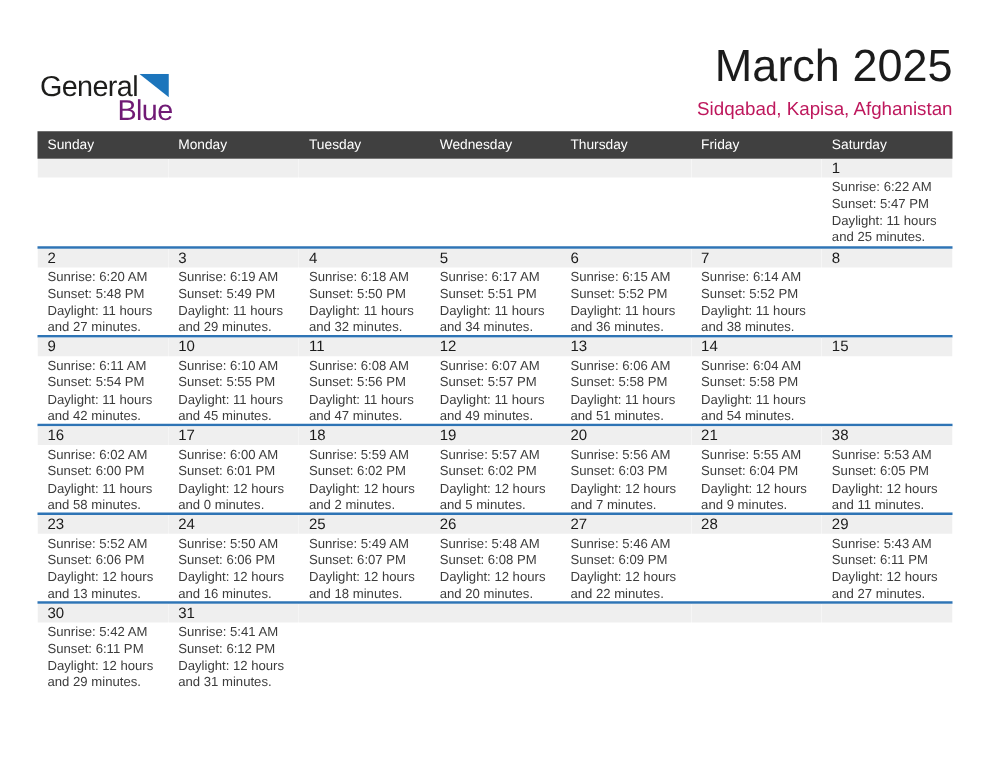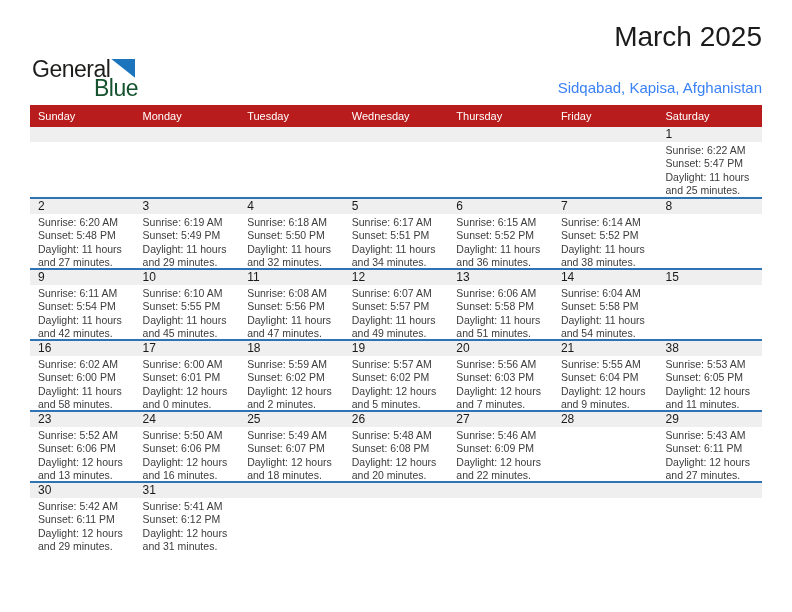--- a/index.html
+++ b/index.html
@@ -6,29 +6,29 @@
   body{width:792px;height:612px;font-family:"Liberation Sans",sans-serif;position:relative;overflow:hidden;}
 
   .page{position:absolute;inset:0;background:#ffffff;}
 
   
   .logo{position:absolute;left:32px;top:58px;line-height:1;}
   .logo-line1{display:flex;align-items:flex-start;}
   .logo-general{font-size:23px;color:#1d1d1b;letter-spacing:-0.5px;}
   .logo-triangle{width:24px;height:19px;background:#1c75bc;margin-left:1px;margin-top:1px;
                  clip-path:polygon(0 0,100% 0,100% 100%);}
-  .logo-blue{font-size:23px;color:#14532d;letter-spacing:-0.5px;margin-left:62px;margin-top:-4px;}
+  .logo-blue{font-size:23px;color:#701a75;letter-spacing:-0.5px;margin-left:62px;margin-top:-4px;}
 
   
-  .title{position:absolute;top:21px;right:30px;font-size:28px;color:#1b1b1b;text-align:right;}
-  .subtitle{position:absolute;top:79px;right:30px;font-size:15px;color:#3b82f6;text-align:right;}
+  .title{position:absolute;top:32px;right:30px;font-size:36px;color:#1b1b1b;text-align:right;}
+  .subtitle{position:absolute;top:79px;right:30px;font-size:15px;color:#be185d;text-align:right;}
 
   
   .calendar{position:absolute;left:30px;top:105px;width:732px;}
-  .cal-header{display:flex;background:#b91c1c;height:22px;align-items:center;}
+  .cal-header{display:flex;background:#404040;height:22px;align-items:center;}
   .wd{flex:1;color:#ffffff;font-size:11px;padding-left:8px;overflow:hidden;white-space:nowrap;}
 
   .week{display:flex;height:70px;}
   .week + .week{border-top:2px solid #2e74b5;height:69px;}
 
   .cell{flex:1;min-width:0;overflow:hidden;}
   .numstrip{height:15px;background:#efefef;padding-left:8px;font-size:12px;
             line-height:15px;color:#1a1a1a;}
   .cellbody{padding:2px 2px 0 8px;font-size:10.5px;line-height:13.4px;color:#3c3c3c;}
 </style>

